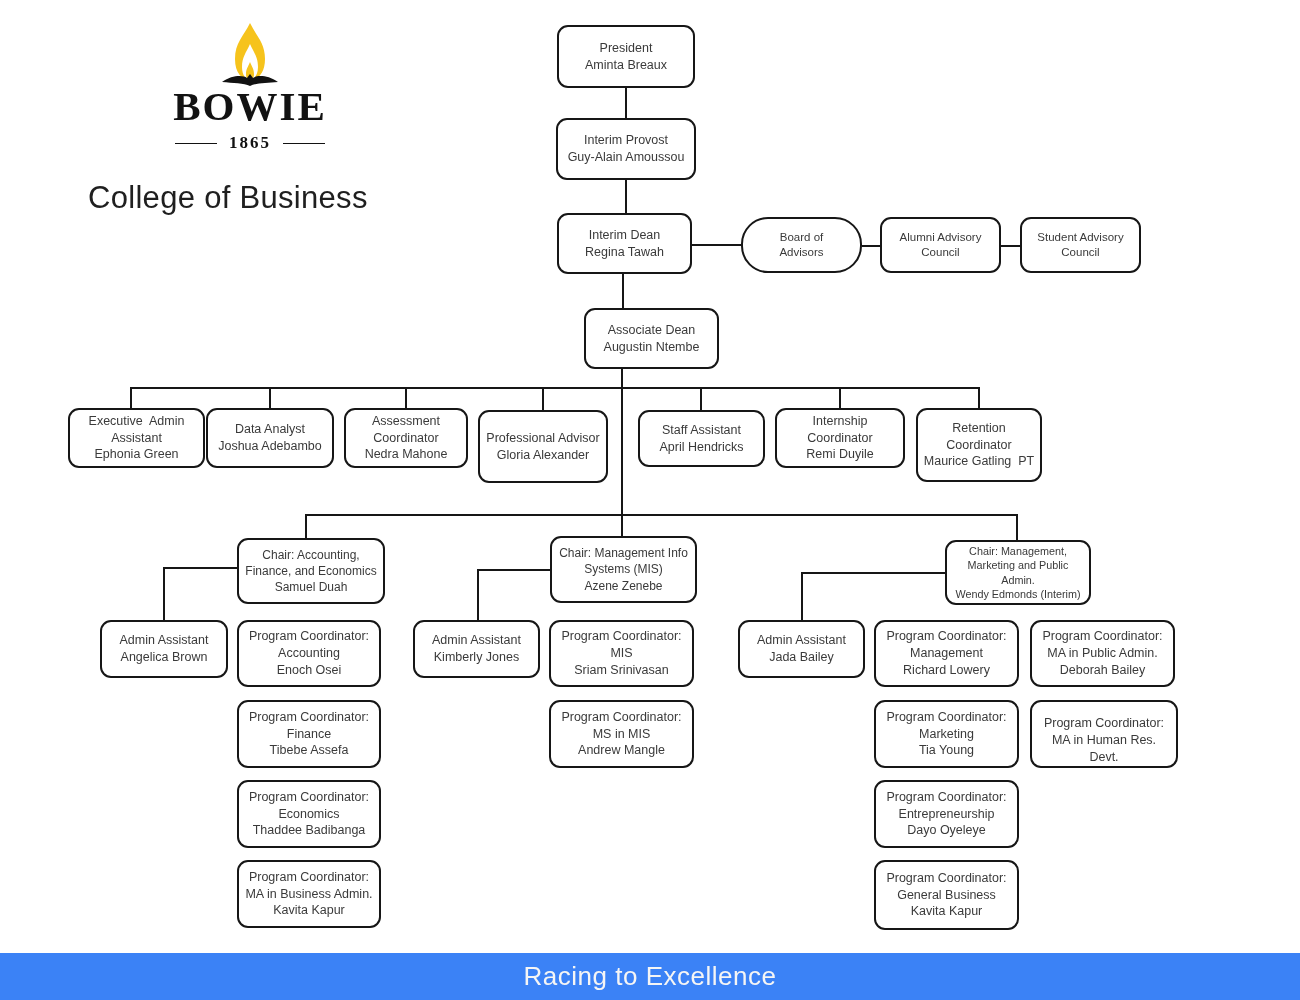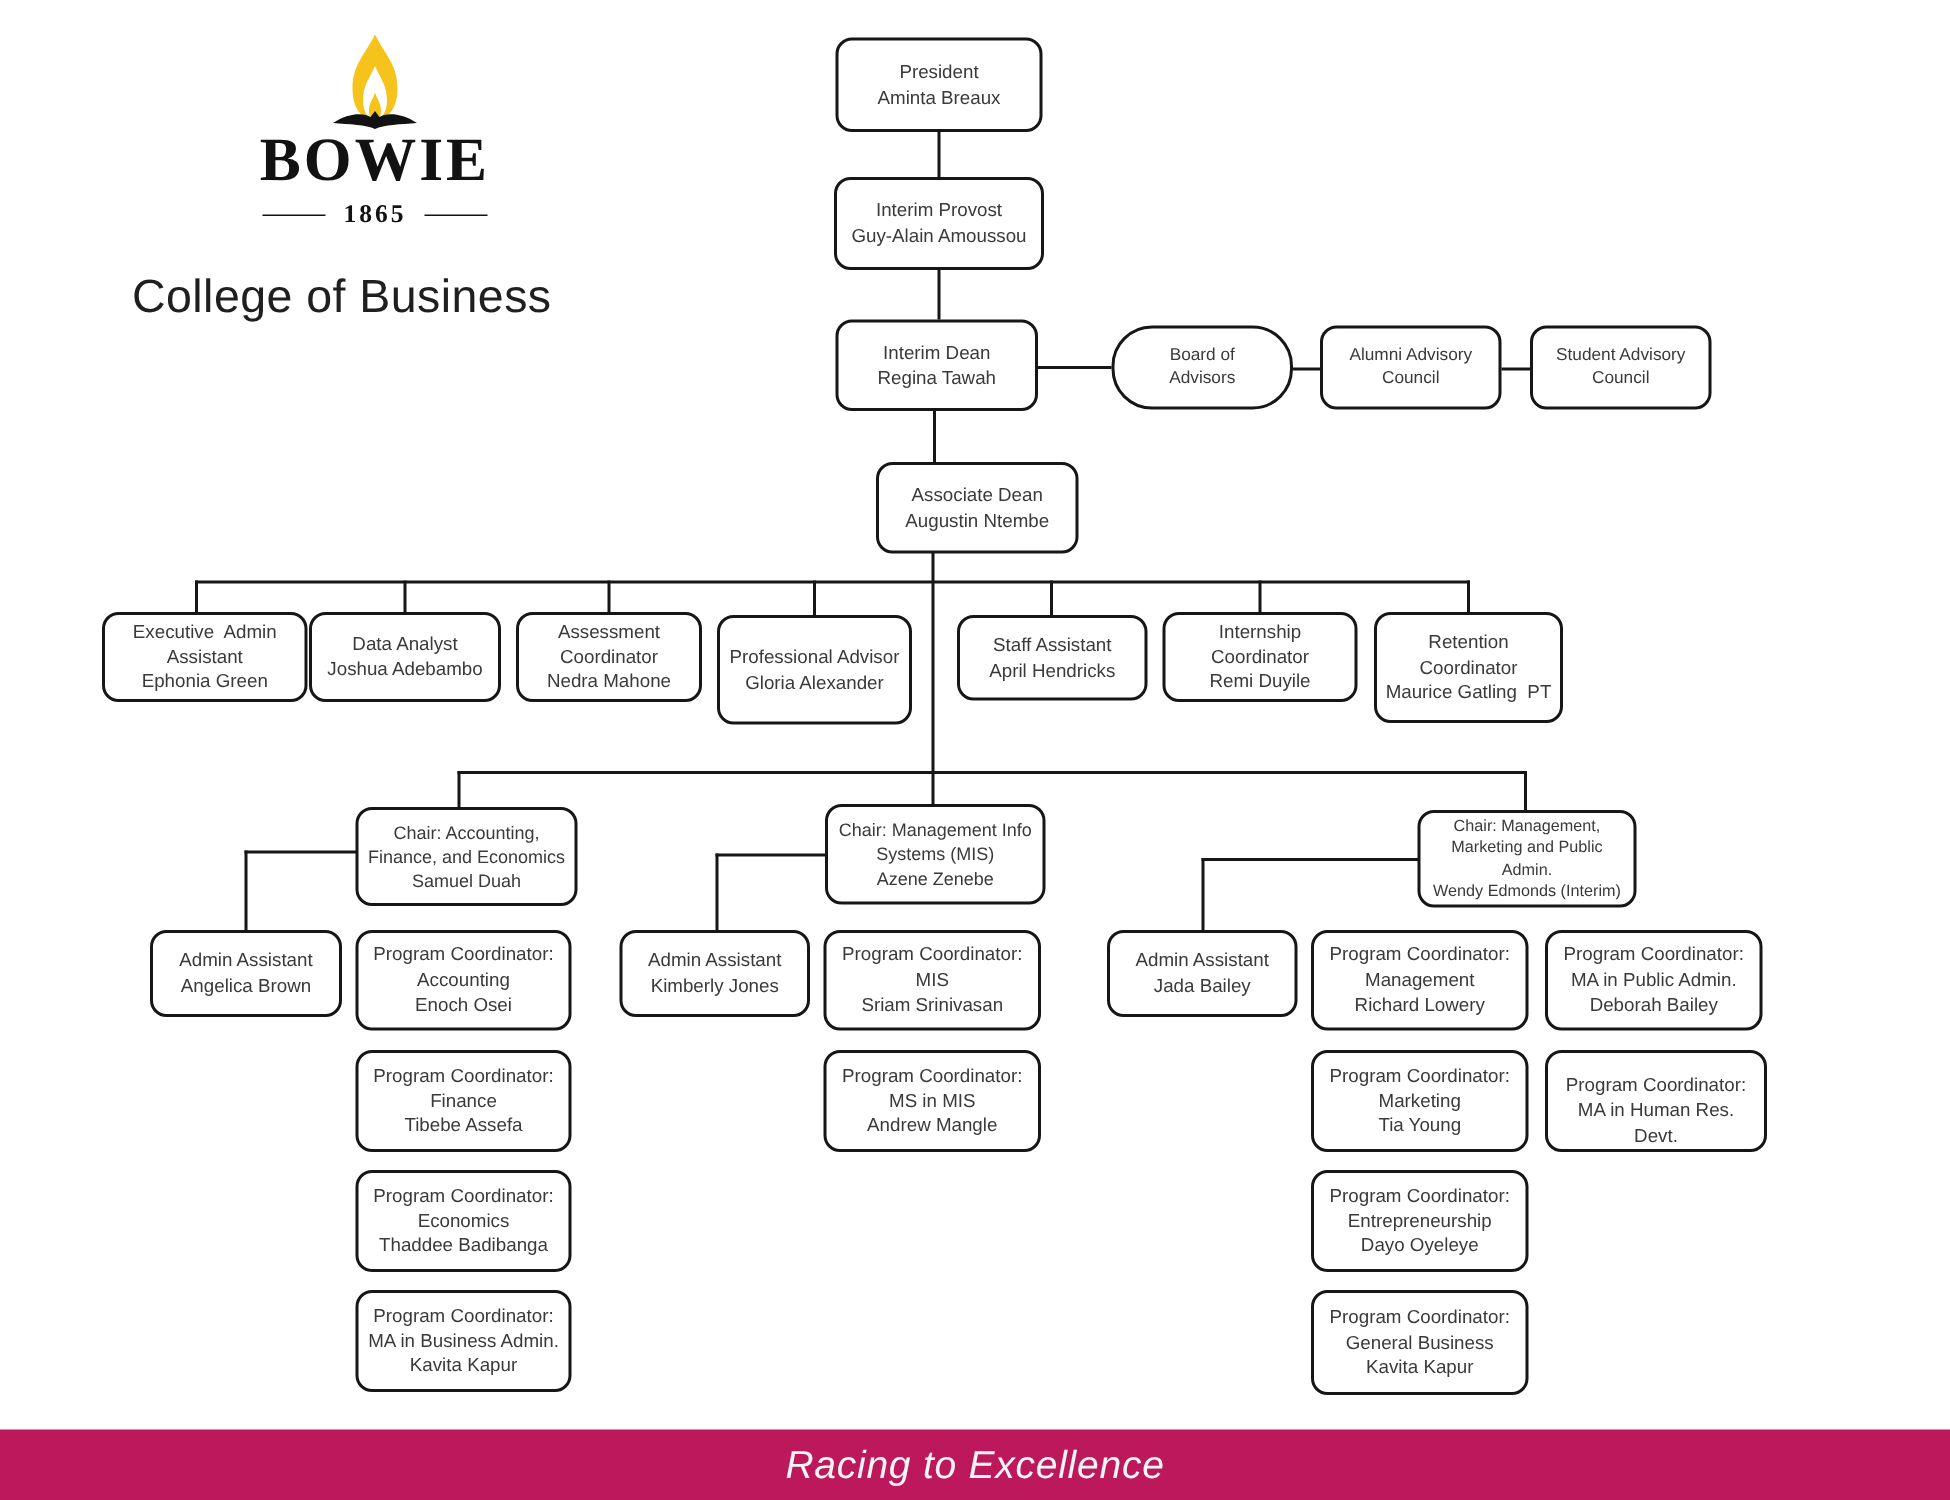--- a/index.html
+++ b/index.html
@@ -302,17 +302,17 @@
         <div class="line">Entrepreneurship</div>
         <div class="line">Dayo Oyeleye</div>
       </div>
       <div class="node" style="left: 874px; top: 860px; width: 145px; height: 70px; border-color: rgb(22, 22, 22); color: rgb(58, 58, 58);">
         <div class="line">Program Coordinator:</div>
         <div class="line">General Business</div>
         <div class="line">Kavita Kapur</div>
       </div>
     </div>
 
-  <div class="banner" style="background: #be185d; font-style: italic;">
+  <div class="banner" style="background: #3b82f6;">
     <div class="banner-text" style="color: rgb(245, 245, 245);">Racing to Excellence</div>
   </div>
 
 </div>
 
 </body></html>

